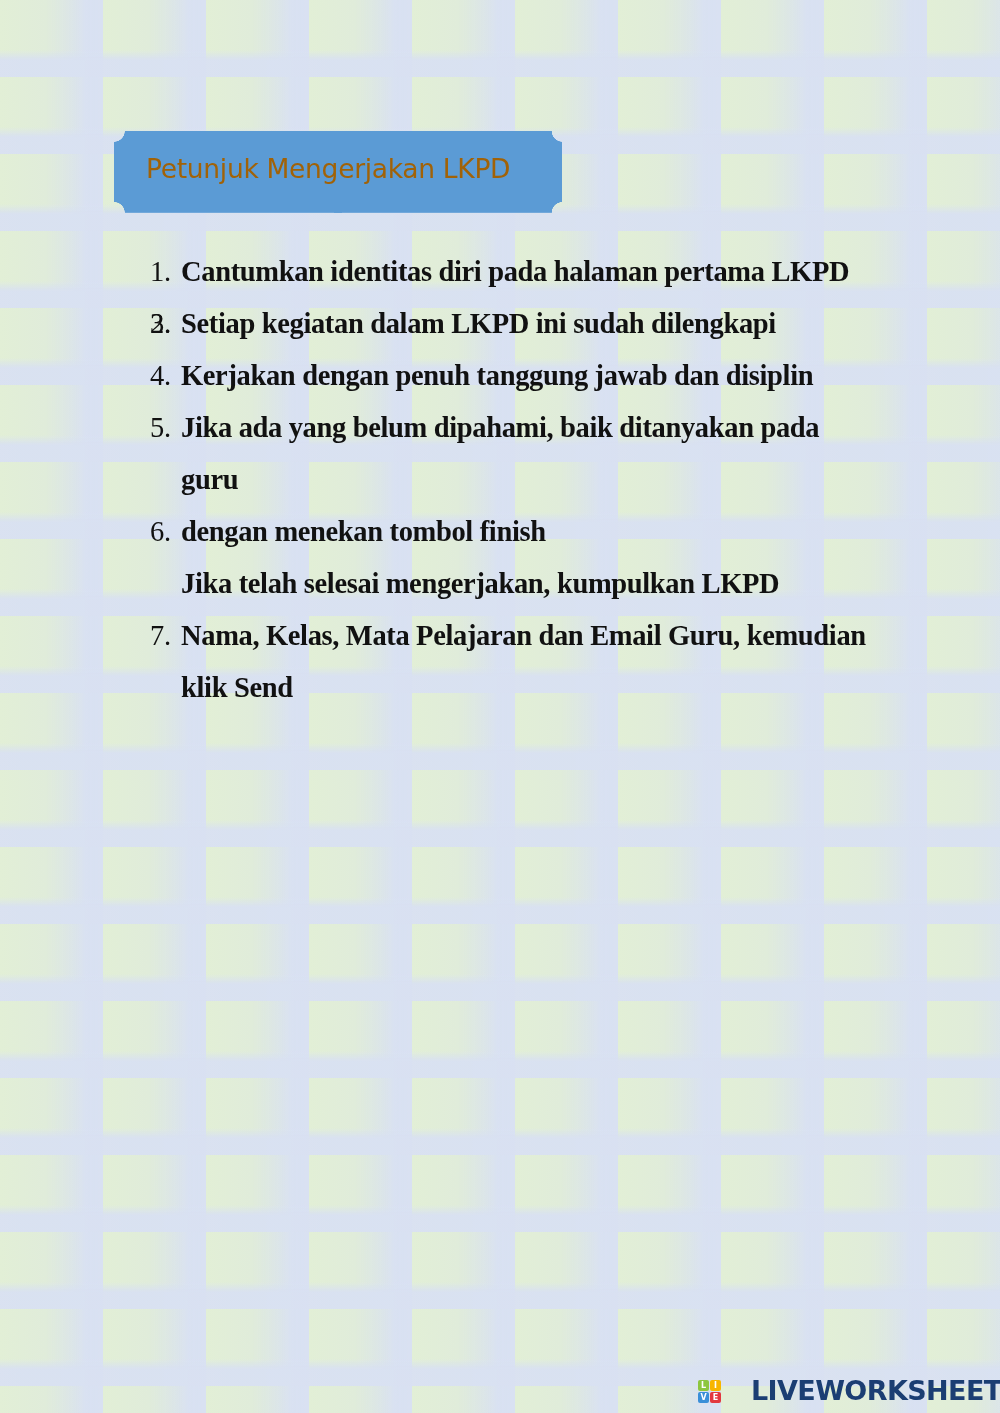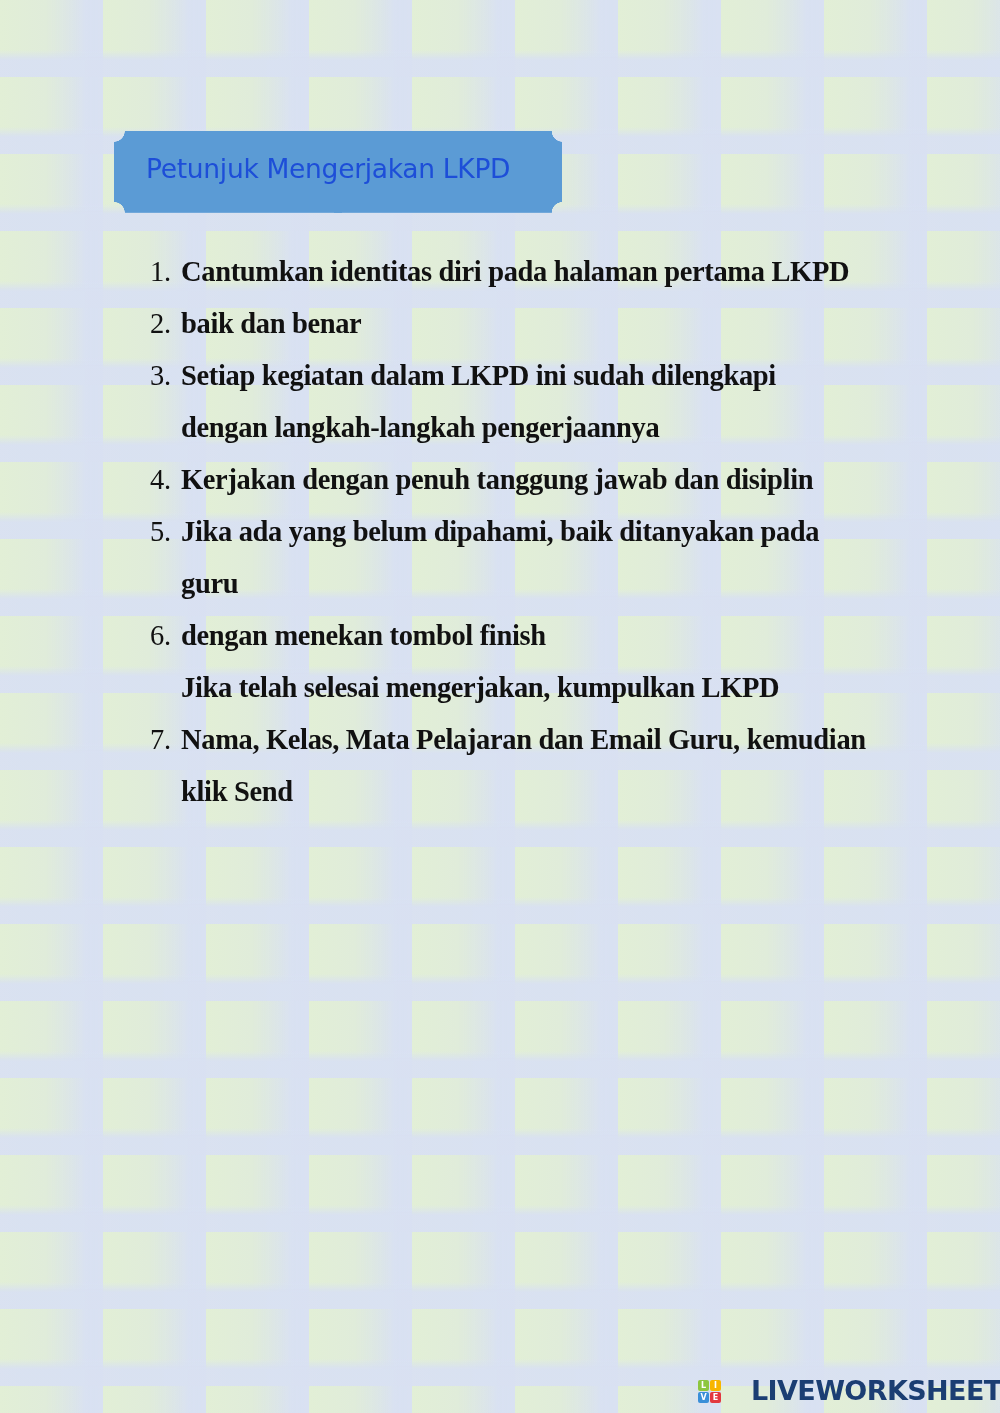--- a/index.html
+++ b/index.html
@@ -40,21 +40,21 @@
       radial-gradient(circle 11px at 0 0, transparent 10.5px, #000 11px) top left,
       radial-gradient(circle 11px at 100% 0, transparent 10.5px, #000 11px) top right,
       radial-gradient(circle 11px at 0 100%, transparent 10.5px, #000 11px) bottom left,
       radial-gradient(circle 11px at 100% 100%, transparent 10.5px, #000 11px) bottom right;
     mask-size: 51% 51%;
     mask-repeat: no-repeat;
   }
   .banner-title {
     position: absolute;
     left: 146px; top: 150px;
-    color: #1d4ed8;
+    color: #a16207;
     font-family: "DejaVu Sans", sans-serif;
     font-size: 26.5px;
     letter-spacing: -0.3px;
     line-height: 38px;
     white-space: nowrap;
   }
   .list {
     position: absolute;
     left: 150px; top: 246px;
     margin: 0; padding: 0;
@@ -111,26 +111,24 @@
 <div class="banner"></div>
 <div class="banner-title">Petunjuk Mengerjakan LKPD</div>
 
 <ol class="list">
   <li class="item">
     <span class="num">1.</span>
     <span class="line">Cantumkan identitas diri pada halaman pertama LKPD</span>
   </li>
   <li class="item">
     <span class="num">2.</span>
-    <span class="line">baik dan benar</span>
   </li>
   <li class="item">
     <span class="num">3.</span>
     <span class="line">Setiap kegiatan dalam LKPD ini sudah dilengkapi</span>
-    <span class="line">dengan langkah-langkah pengerjaannya</span>
   </li>
   <li class="item">
     <span class="num">4.</span>
     <span class="line">Kerjakan dengan penuh tanggung jawab dan disiplin</span>
   </li>
   <li class="item">
     <span class="num">5.</span>
     <span class="line">Jika ada yang belum dipahami, baik ditanyakan pada</span>
     <span class="line">guru</span>
   </li>

